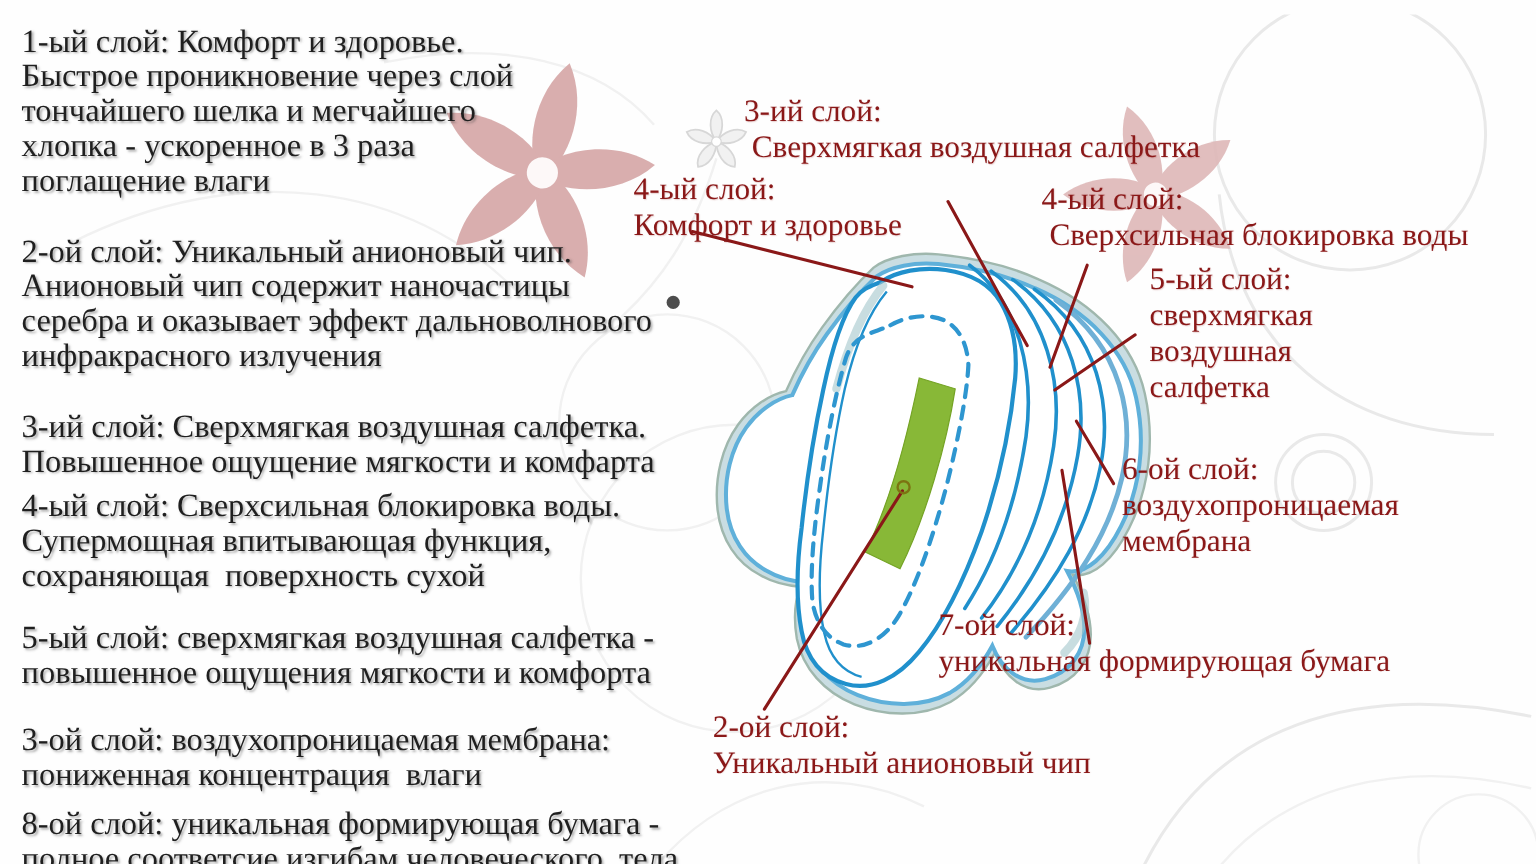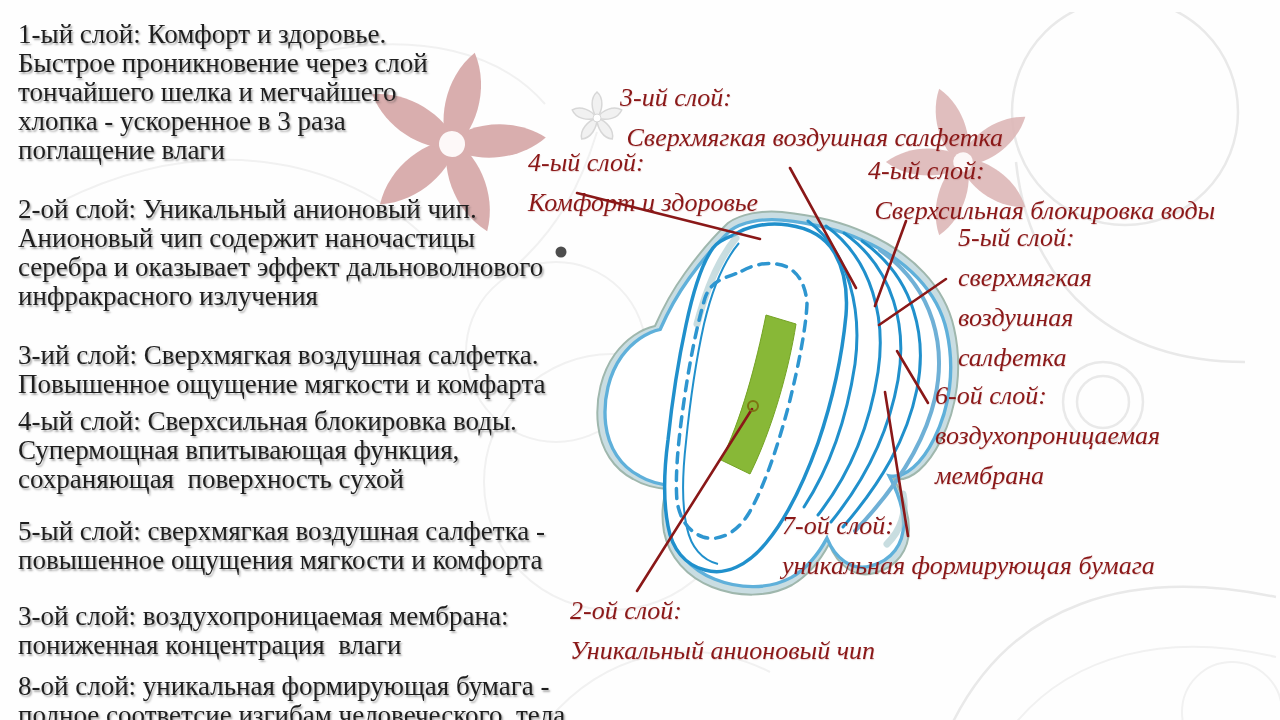--- a/index.html
+++ b/index.html
@@ -11,25 +11,24 @@
   #stage{position:absolute;inset:0;width:1280px;height:720px;margin-top:12px;}
   svg.diagram{position:absolute;left:0;top:0;}
   .para{
     position:absolute;left:18px;
     font-size:27px;line-height:29px;color:#1f1f1f;
     white-space:pre-wrap;
     text-shadow:1.5px 1.5px 2px rgba(70,70,70,.45);
   }
   .callout{
     position:absolute;
-    font-size:26px;line-height:40px;
+    font-size:26px;line-height:30px;
     color:var(--callout-text,#8a1818);
     white-space:pre-wrap;
     text-shadow:.5px .5px 1px rgba(138,24,24,.2);
-    font-style:italic;
   }
   
   .swirl{fill:none;stroke:#e9e9e9;stroke-width:2.5;}
   .swirl-light{fill:none;stroke:#f1f1f1;stroke-width:2;}
   .flower-petal{fill:var(--flower-pink,#d6a8a8);}
   .flower2 .flower-petal{fill:#ddb6b6;}
   .pad-outer{fill:#c9dde2;stroke:#9fb7ad;stroke-width:2;}
   .pad-outer-inset{fill:#ffffff;stroke:#5fb0da;stroke-width:3.5;}
   .fan{fill:none;stroke:var(--pad-outline-blue,#2090cc);stroke-width:3;stroke-linecap:round;}
   .fan-outer{fill:none;stroke:#6fb0d6;stroke-width:4;stroke-linecap:round;}
@@ -190,17 +189,17 @@
  Сверхсильная блокировка воды</div>
     <div class="callout" style="left:958px;top:206px">5-ый слой:
 сверхмягкая
 воздушная
 салфетка</div>
     <div class="callout" style="left:935px;top:364px">6-ой слой:
 воздухопроницаемая
 мембрана</div>
     <div class="callout" style="left:782px;top:494px">7-ой слой:
 уникальная формирующая бумага</div>
-    <div class="callout" style="left:570px;top:579px">2-ой слой:
+    <div class="callout" style="left:594px;top:579px">2-ой слой:
 Уникальный анионовый чип</div>
   </div>
 
 </div>
 
 </body></html>

